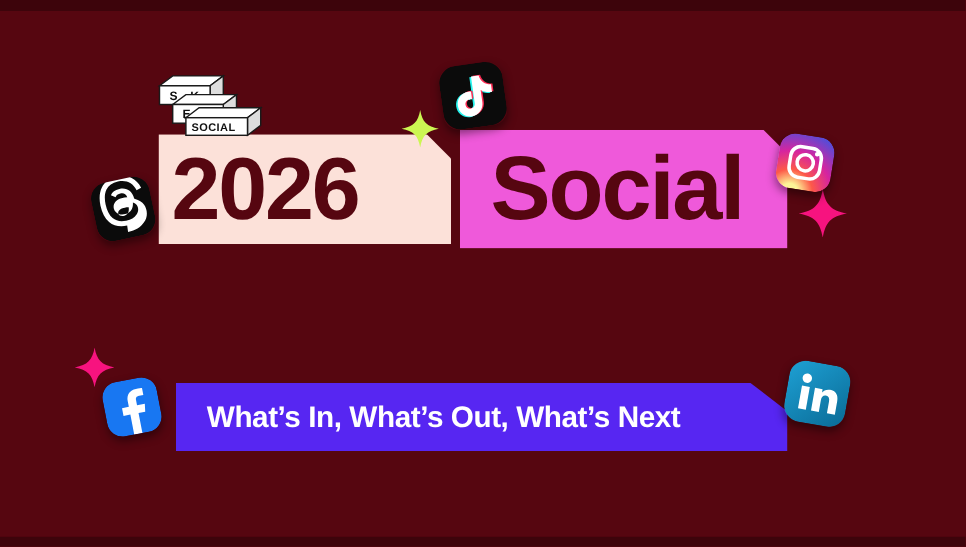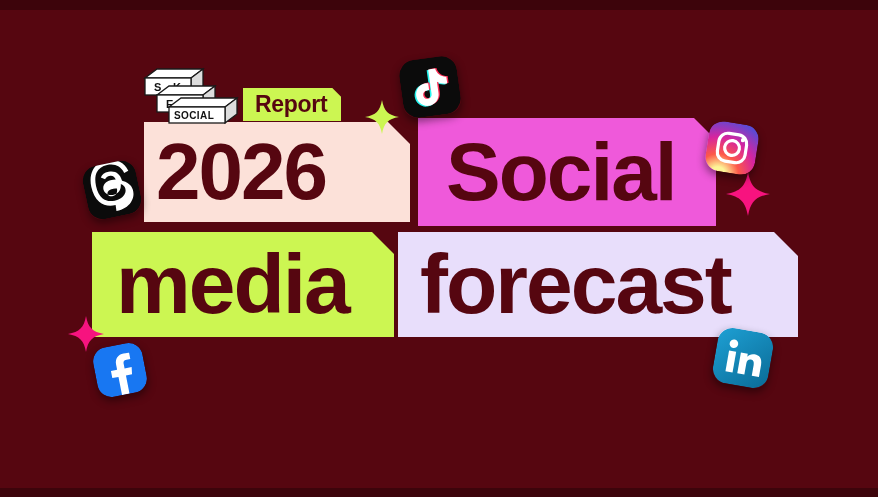--- a/index.html
+++ b/index.html
@@ -193,30 +193,28 @@
 
       <g>
         <polygon points="26,45 38,36 94,36 82,45" fill="#ffffff" stroke="#1a1a1a" stroke-width="1.3"></polygon>
         <polygon points="94,36 94,52 82,61 82,45" fill="#dddddd" stroke="#1a1a1a" stroke-width="1.3"></polygon>
         <rect x="26" y="45" width="56" height="16" fill="#ffffff" stroke="#1a1a1a" stroke-width="1.3"></rect>
         <text x="31" y="56.8" font-family="'Liberation Sans', sans-serif" font-size="10" font-weight="bold" fill="#111" letter-spacing="0.4">SOCIAL</text>
       </g>
     </svg>
   </div>
 
-  <div id="report-badge">Report</div>
 
   <div class="block" id="block-2026">2026</div>
 
   <div class="block" id="block-social">Social</div>
 
-  <div class="block" id="block-media">media</div>
-
-  <div class="block" id="block-forecast">forecast</div>
-
+
+
+  <div id="subtitle-bar">What’s In, What’s Out, What’s Next</div>
 
   <div class="sparkle" id="sparkle-green-top">
     <svg width="34" height="34" viewBox="0 0 34 34" xmlns="http://www.w3.org/2000/svg">
       <path d="M17 0 C19 11 23 15 34 17 C23 19 19 23 17 34 C15 23 11 19 0 17 C11 15 15 11 17 0 Z" fill="#ccf652"></path>
     </svg>
   </div>
 
   <div class="sparkle" id="sparkle-pink-right">
     <svg width="44" height="44" viewBox="0 0 44 44" xmlns="http://www.w3.org/2000/svg">
       <path d="M22 0 C24.5 14 29.5 19.5 44 22 C29.5 24.5 24.5 30 22 44 C19.5 30 14.5 24.5 0 22 C14.5 19.5 19.5 14 22 0 Z" fill="#f7137f"></path>

